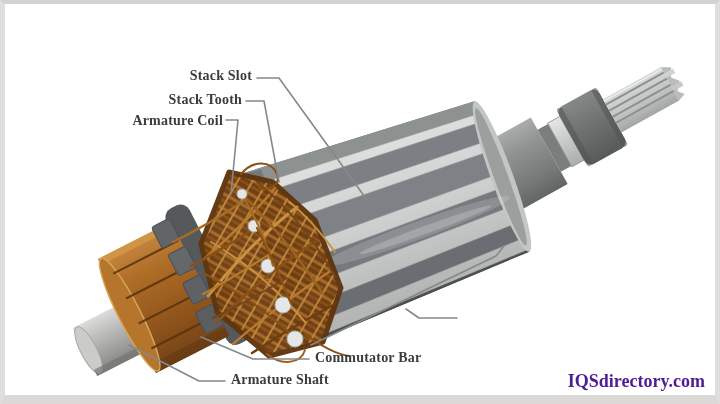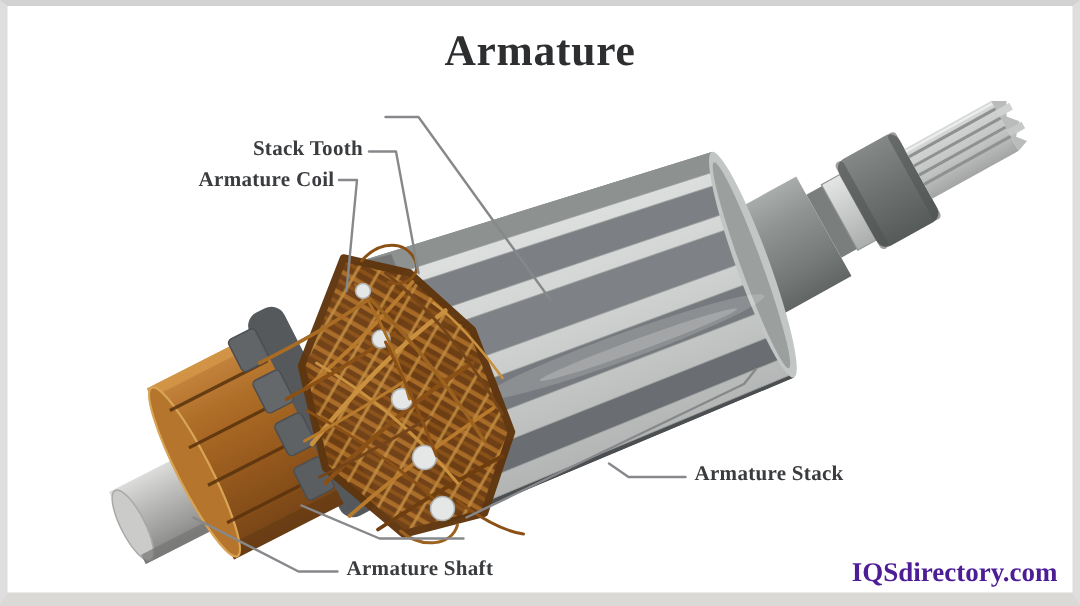--- a/index.html
+++ b/index.html
@@ -202,22 +202,22 @@
         <polyline points="252,74 274,74 362,196"></polyline>
         <polyline points="241,97 259,97 274,178"></polyline>
         <polyline points="221,116 233,116 226,190"></polyline>
         <polyline points="499,242 491,252 306,341"></polyline>
         <polyline points="401,305 414,314 452,314"></polyline>
         <polyline points="196,333 248,355 304,355"></polyline>
         <polyline points="124,341 194,377 220,377"></polyline>
       </g>
     </svg>
 
-    <div class="title">Armature</div>
-
+
+    <div class="callout co-right" style="left:155px;top:64px;width:92px;">Stack Slot</div>
     <div class="callout co-right" style="left:140px;top:88px;width:97px;text-align:right;">Stack Tooth</div>
     <div class="callout co-right" style="left:121px;top:109px;width:97px;">Armature Coil</div>
-    <div class="callout" style="left:458px;top:305px;">Armature Stack</div>
+    <div class="callout" style="left:310px;top:346px;">Commutator Bar</div>
     <div class="callout" style="left:226px;top:368px;">Armature Shaft</div>
 
     <div class="watermark">IQSdirectory.com</div>
   </div>
 </div>
 
 </body></html>

